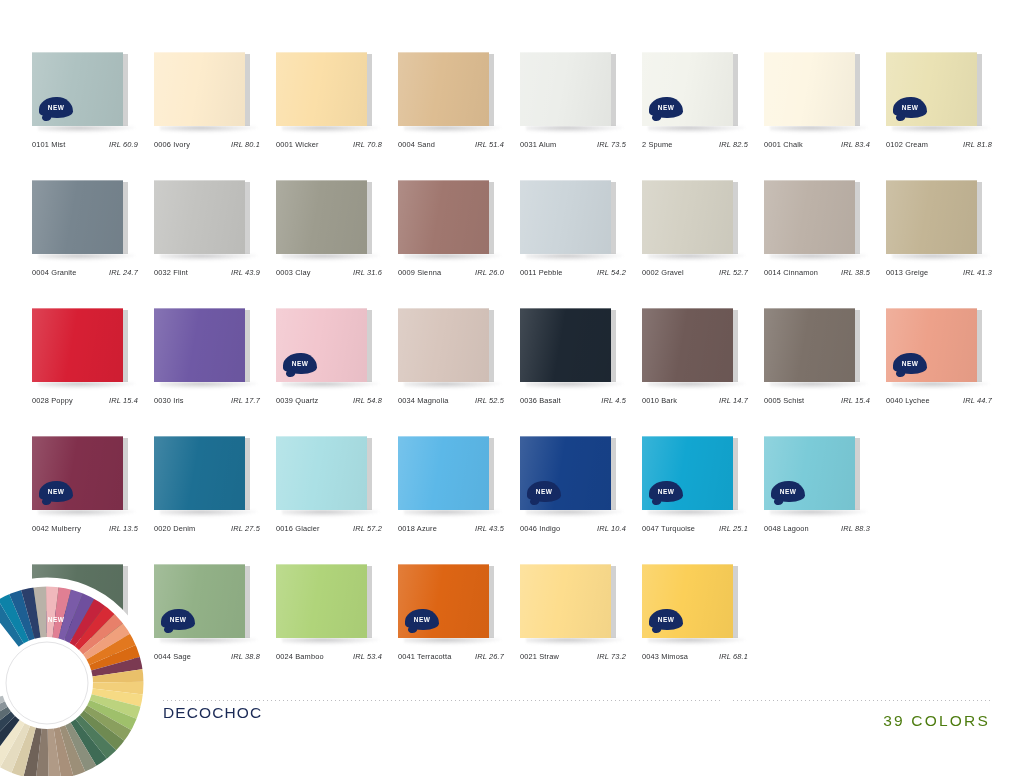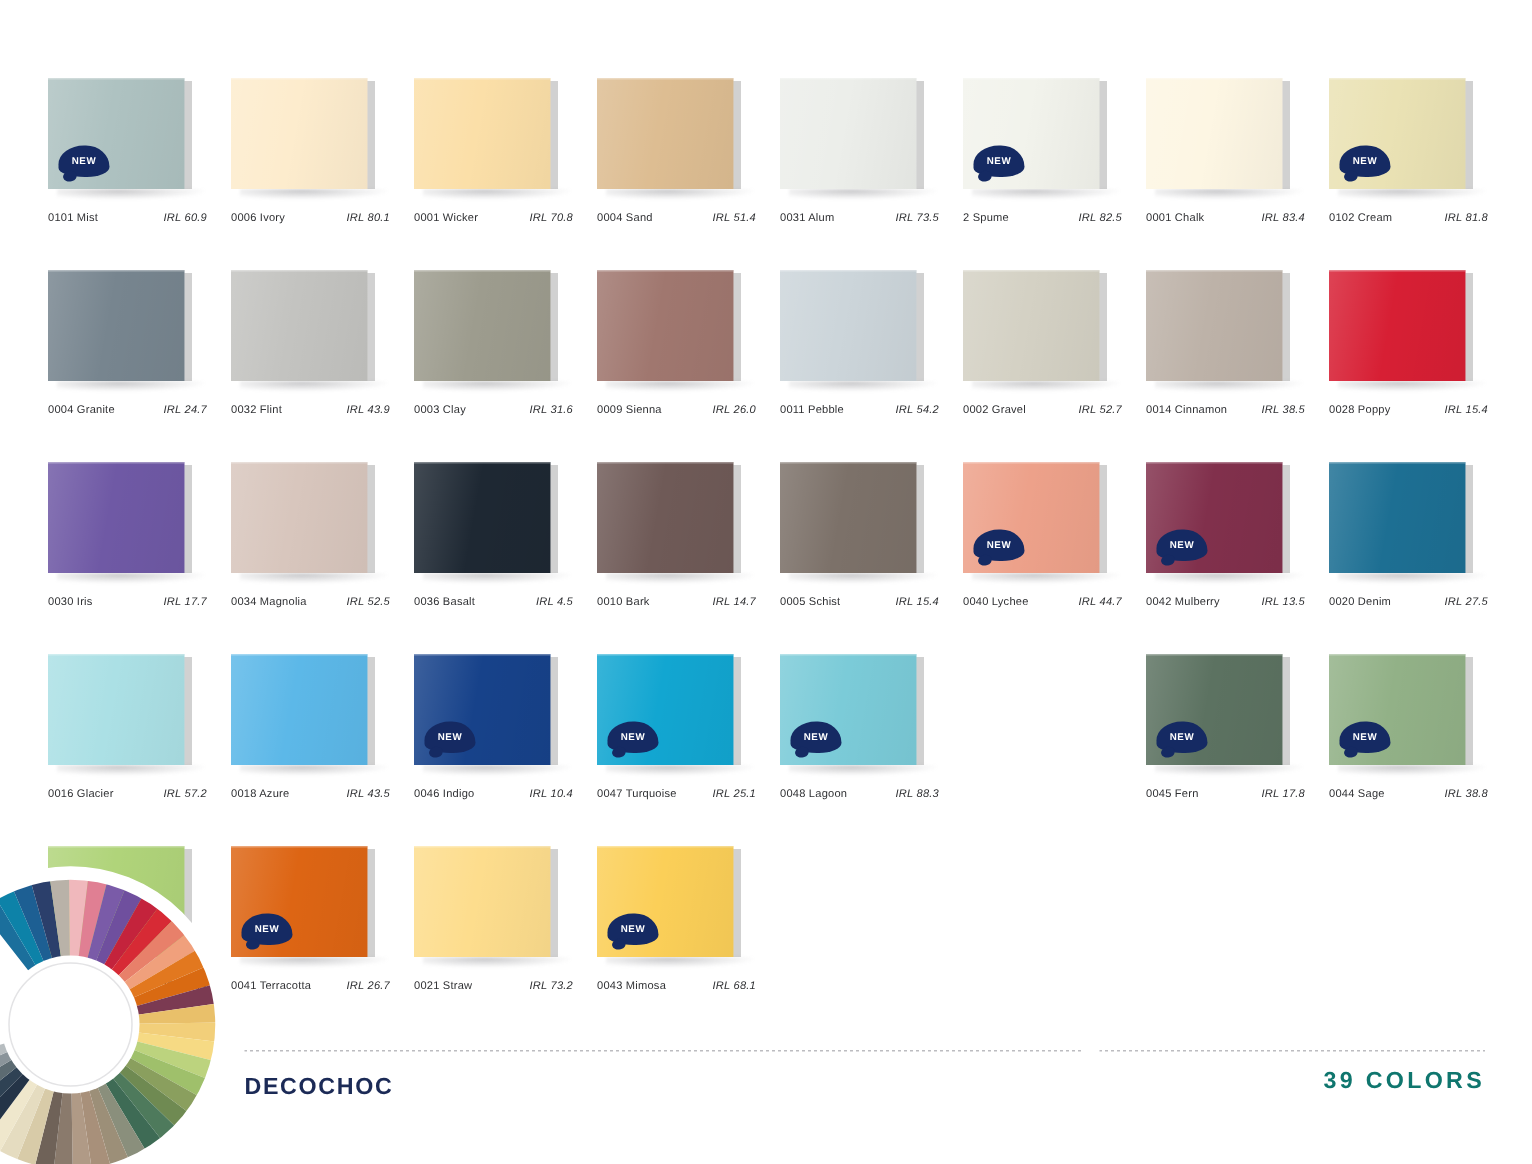--- a/index.html
+++ b/index.html
@@ -74,26 +74,26 @@
 
   
   .footer{position:absolute;left:0;top:700px;width:1021px;height:48px;}
   .dots{
     position:absolute;top:0;height:1px;
     background-image:repeating-linear-gradient(to right,#bcbcc0 0 1.5px,rgba(255,255,255,0) 1.5px 4px);
   }
   .dots.left{left:163px;width:558px;}
   .dots.right{left:733px;width:257px;}
   .brand{
-    position:absolute;left:163px;top:16px;
-    font-size:15.5px;font-weight:700;color:#1b2a56;letter-spacing:1.1px;
+    position:absolute;left:163px;top:4px;
+    font-size:15.5px;font-weight:400;color:#1b2a56;letter-spacing:1.1px;
   }
   .count{
     position:absolute;right:31px;top:12px;
-    font-size:15.5px;color:#0f766e;letter-spacing:2.2px;font-weight:700;
+    font-size:15.5px;color:#4d7c0f;letter-spacing:2.2px;font-weight:400;
   }
 
   
   .fan{position:absolute;left:-62px;top:574px;width:218px;height:218px;}
   .fan svg{display:block;overflow:visible;}
 </style>
 </head>
 <body>
 
 <div class="page">
@@ -314,20 +314,34 @@
           </div>
         </div>
         <div class="lbl">
           <span class="name">0014 Cinnamon</span>
           <span class="irl">IRL 38.5</span>
         </div>
       </div>
       <div class="cell">
         <div class="chip-wrap">
           <div class="shadow"></div>
+          <div class="chip" style="background: rgb(195, 181, 149);">
+            <div class="topedge"></div>
+            <div class="side"></div>
+            <div class="sheen"></div>
+          </div>
+        </div>
+        <div class="lbl">
+          <span class="name">0013 Greige</span>
+          <span class="irl">IRL 41.3</span>
+        </div>
+      </div>
+      <div class="cell">
+        <div class="chip-wrap">
+          <div class="shadow"></div>
           <div class="chip" style="background: rgb(215, 31, 52);">
             <div class="topedge"></div>
             <div class="side"></div>
             <div class="sheen"></div>
           </div>
         </div>
         <div class="lbl">
           <span class="name">0028 Poppy</span>
           <span class="irl">IRL 15.4</span>
         </div>
@@ -337,20 +351,37 @@
           <div class="shadow"></div>
           <div class="chip" style="background: rgb(111, 89, 165);">
             <div class="topedge"></div>
             <div class="side"></div>
             <div class="sheen"></div>
           </div>
         </div>
         <div class="lbl">
           <span class="name">0030 Iris</span>
           <span class="irl">IRL 17.7</span>
+        </div>
+      </div>
+      <div class="cell">
+        <div class="chip-wrap">
+          <div class="shadow"></div>
+          <div class="chip" style="background: rgb(242, 198, 206);">
+            <div class="topedge"></div>
+            <div class="side"></div>
+            <div class="sheen"></div>
+            <div class="badge">
+              <span>NEW</span>
+            </div>
+          </div>
+        </div>
+        <div class="lbl">
+          <span class="name">0039 Quartz</span>
+          <span class="irl">IRL 54.8</span>
         </div>
       </div>
       <div class="cell">
         <div class="chip-wrap">
           <div class="shadow"></div>
           <div class="chip" style="background: rgb(216, 198, 189);">
             <div class="topedge"></div>
             <div class="side"></div>
             <div class="sheen"></div>
           </div>

